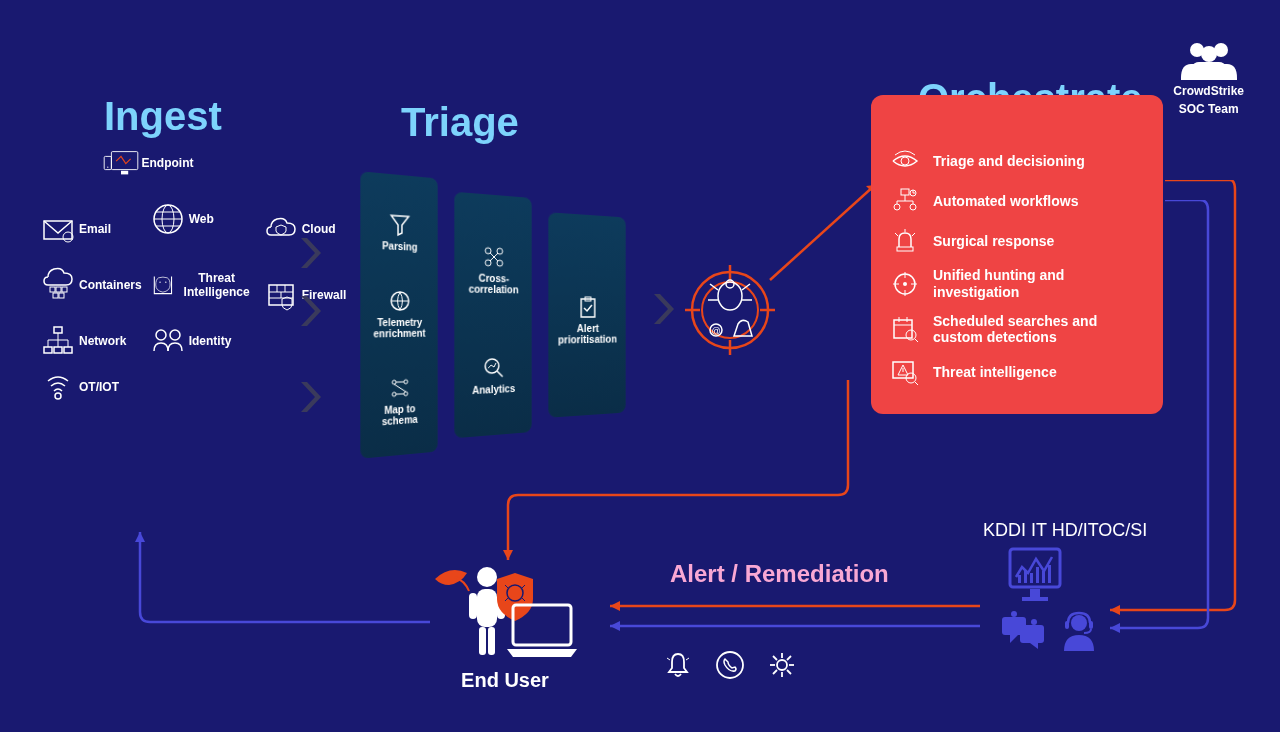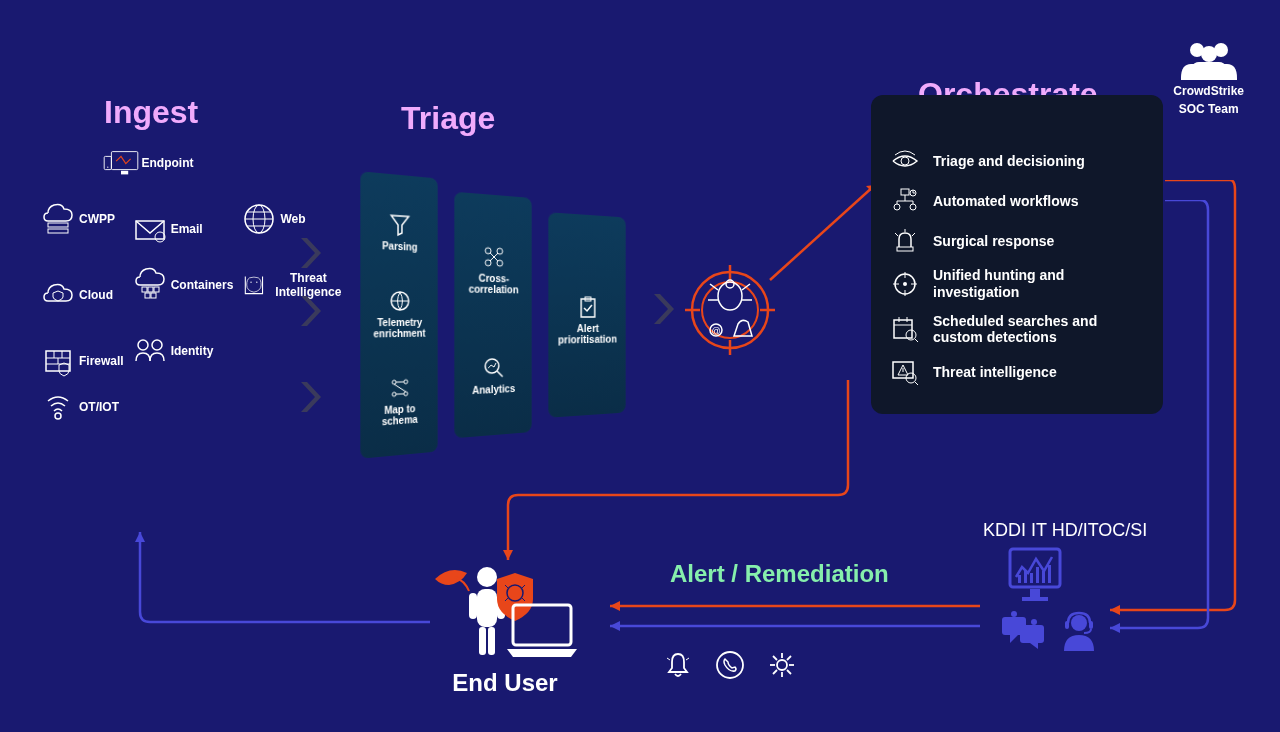--- a/index.html
+++ b/index.html
@@ -7,23 +7,23 @@
   background: #191970;
   width: 1280px;
   height: 732px;
   font-family: Arial, sans-serif;
   color: #fff;
   position: relative;
   overflow: hidden;
 }
 .heading {
   position: absolute;
-  color: #f0abfc;
+  color: #7dd3fc;
   font-weight: bold;
-  font-size: 32px;
+  font-size: 40px;
 }
 .ingest-col { position: absolute; left: 40px; top: 145px; width: 235px; }
 .iconbox { display: flex; flex-direction: row; align-items: center; gap: 3px; }
 .iconbox .ic { width: 36px; height: 36px; }
 .iconbox .lbl { font-size: 12px; font-weight: bold; text-align: center; }
 .ingest-grid { display: grid; grid-template-columns: 1fr 1fr 1fr; gap: 10px 8px; margin-top: 10px; }
 .detect-panels { position: absolute; left: 360px; top: 175px; display: flex; gap: 14px; }
 .dpanel {
   background: linear-gradient(180deg, #0d3b5c 0%, #0a2d47 100%);
   width: 80px; height: 280px;
@@ -32,33 +32,33 @@
   display: flex; flex-direction: column; align-items: center; justify-content: space-around;
   transform: perspective(400px) rotateY(15deg);
 }
 .dpanel.two { height: 240px; margin-top: 20px; }
 .dpanel.three { height: 200px; margin-top: 40px; }
 .dpanel .ditem { display: flex; flex-direction: column; align-items: center; gap: 4px; }
 .dpanel .dic { width: 24px; height: 24px; }
 .dpanel .dlbl { font-size: 10px; font-weight: bold; text-align: center; line-height: 1.15; }
 .orch-box {
   position: absolute; left: 871px; top: 95px;
-  width: 292px; background: #0f172a; border-radius: 12px;
+  width: 292px; background: #ef4444; border-radius: 12px;
   padding: 16px 20px;
 }
 .orch-row { display: flex; align-items: center; gap: 14px; margin: 12px 0; }
 .orch-row .oic { width: 28px; height: 28px; flex-shrink: 0; }
 .orch-row .olbl { font-size: 14px; font-weight: bold; line-height: 1.2; }
 .soc-badge { position: absolute; right: 36px; top: 40px; text-align: center; }
 .soc-badge .lbl { font-size: 12px; font-weight: bold; margin-top: 4px; }
 .chevron { position: absolute; width: 38px; height: 38px; }
 .bug-target { position: absolute; left: 680px; top: 260px; width: 100px; height: 100px; }
 .enduser { position: absolute; left: 425px; top: 555px; text-align: center; }
-.enduser-label { font-size: 24px; font-weight: bold; margin-top: 4px; }
-.alert-label { position: absolute; left: 670px; top: 560px; font-size: 24px; font-weight: bold; color: #86efac; }
+.enduser-label { font-size: 20px; font-weight: bold; margin-top: 4px; }
+.alert-label { position: absolute; left: 670px; top: 560px; font-size: 24px; font-weight: bold; color: #f9a8d4; }
 .kddi-label { position: absolute; left: 983px; top: 520px; font-size: 18px; font-weight: normal; }
 .kddi-icons { position: absolute; left: 1000px; top: 545px; }
 .footer-icons { position: absolute; left: 663px; top: 650px; display: flex; gap: 22px; }
 .footer-icons .fic { width: 30px; height: 30px; }
 svg { display: block; }
 .arrow-line { position: absolute; pointer-events: none; }
 </style>
 </head>
 <body>
 
@@ -84,28 +84,20 @@
     <svg class="ic" viewBox="0 0 60 42" width="90" height="54">
       <rect x="14" y="2" width="44" height="30" rx="2" fill="none" stroke="#fff" stroke-width="1.5"></rect>
       <rect x="30" y="34" width="12" height="6" fill="#fff"></rect>
       <rect x="2" y="10" width="12" height="22" rx="2" fill="none" stroke="#fff" stroke-width="1.5"></rect>
       <circle cx="8" cy="28" r="1" fill="#fff"></circle>
       <path d="M22 18 L30 10 L38 22 L46 14" stroke="#e8461a" stroke-width="2" fill="none"></path>
     </svg>
     <div class="lbl">Endpoint</div>
   </div>
   <div class="ingest-grid">
-    <div class="iconbox">
-      <svg class="ic" viewBox="0 0 36 36">
-          <path d="M8 12 Q4 12 4 16 Q4 20 8 20 L26 20 Q32 20 32 14 Q32 8 24 8 Q22 2 14 4 Q8 6 8 12" fill="none" stroke="#fff" stroke-width="1.5"></path>
-          <rect x="8" y="22" width="20" height="4" fill="none" stroke="#fff"></rect>
-          <rect x="8" y="28" width="20" height="4" fill="none" stroke="#fff"></rect>
-        </svg>
-      <div class="lbl">CWPP</div>
-    </div>
     <div class="iconbox" style="margin-top:20px">
       <svg class="ic" viewBox="0 0 36 36">
           <rect x="4" y="10" width="28" height="18" fill="none" stroke="#fff" stroke-width="1.5"></rect>
           <path d="M4 10 L18 22 L32 10" fill="none" stroke="#fff" stroke-width="1.5"></path>
           <circle cx="28" cy="26" r="5" fill="none" stroke="#fff"></circle>
         </svg>
       <div class="lbl">Email</div>
     </div>
     <div class="iconbox">
       <svg class="ic" viewBox="0 0 36 36">
@@ -148,20 +140,34 @@
       <svg class="ic" viewBox="0 0 36 36">
           <rect x="6" y="8" width="24" height="20" fill="none" stroke="#fff" stroke-width="1.5"></rect>
           <line x1="6" y1="15" x2="30" y2="15" stroke="#fff"></line>
           <line x1="6" y1="21" x2="30" y2="21" stroke="#fff"></line>
           <line x1="14" y1="8" x2="14" y2="15" stroke="#fff"></line>
           <line x1="22" y1="8" x2="22" y2="15" stroke="#fff"></line>
           <line x1="18" y1="15" x2="18" y2="21" stroke="#fff"></line>
           <path d="M24 20 L29 22 L29 28 Q29 31 24 33 Q19 31 19 28 L19 22 Z" fill="none" stroke="#fff"></path>
         </svg>
       <div class="lbl">Firewall</div>
+    </div>
+    <div class="iconbox">
+      <svg class="ic" viewBox="0 0 36 36">
+          <rect x="14" y="4" width="8" height="6" fill="none" stroke="#fff" stroke-width="1.5"></rect>
+          <rect x="4" y="24" width="8" height="6" fill="none" stroke="#fff" stroke-width="1.5"></rect>
+          <rect x="14" y="24" width="8" height="6" fill="none" stroke="#fff" stroke-width="1.5"></rect>
+          <rect x="24" y="24" width="8" height="6" fill="none" stroke="#fff" stroke-width="1.5"></rect>
+          <line x1="18" y1="10" x2="18" y2="17" stroke="#fff"></line>
+          <line x1="8" y1="17" x2="28" y2="17" stroke="#fff"></line>
+          <line x1="8" y1="17" x2="8" y2="24" stroke="#fff"></line>
+          <line x1="18" y1="17" x2="18" y2="24" stroke="#fff"></line>
+          <line x1="28" y1="17" x2="28" y2="24" stroke="#fff"></line>
+        </svg>
+      <div class="lbl">Network</div>
     </div>
     <div class="iconbox">
       <svg class="ic" viewBox="0 0 36 36">
           <circle cx="11" cy="12" r="5" fill="none" stroke="#fff" stroke-width="1.5"></circle>
           <circle cx="25" cy="12" r="5" fill="none" stroke="#fff" stroke-width="1.5"></circle>
           <path d="M4 28 Q4 20 11 20 Q18 20 18 28" fill="none" stroke="#fff" stroke-width="1.5"></path>
           <path d="M18 28 Q18 20 25 20 Q32 20 32 28" fill="none" stroke="#fff" stroke-width="1.5"></path>
         </svg>
       <div class="lbl">Identity</div>
     </div>

